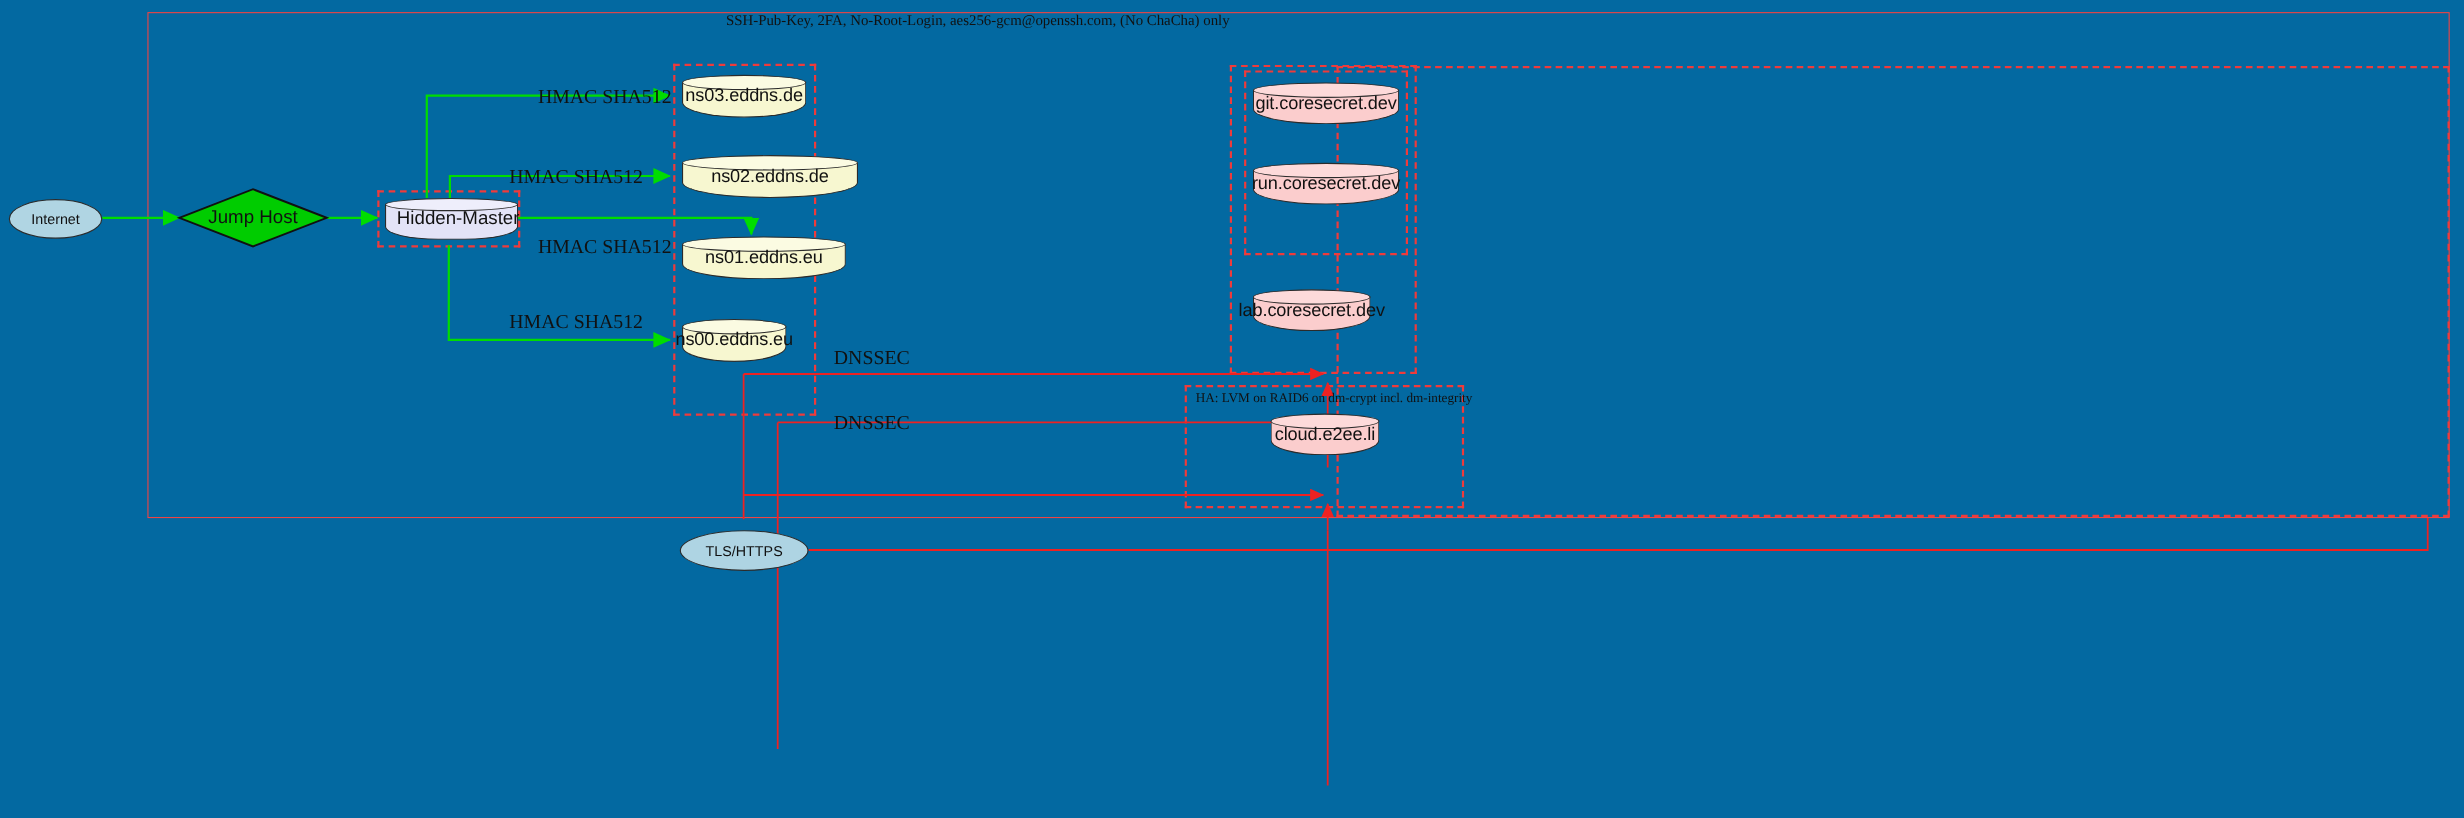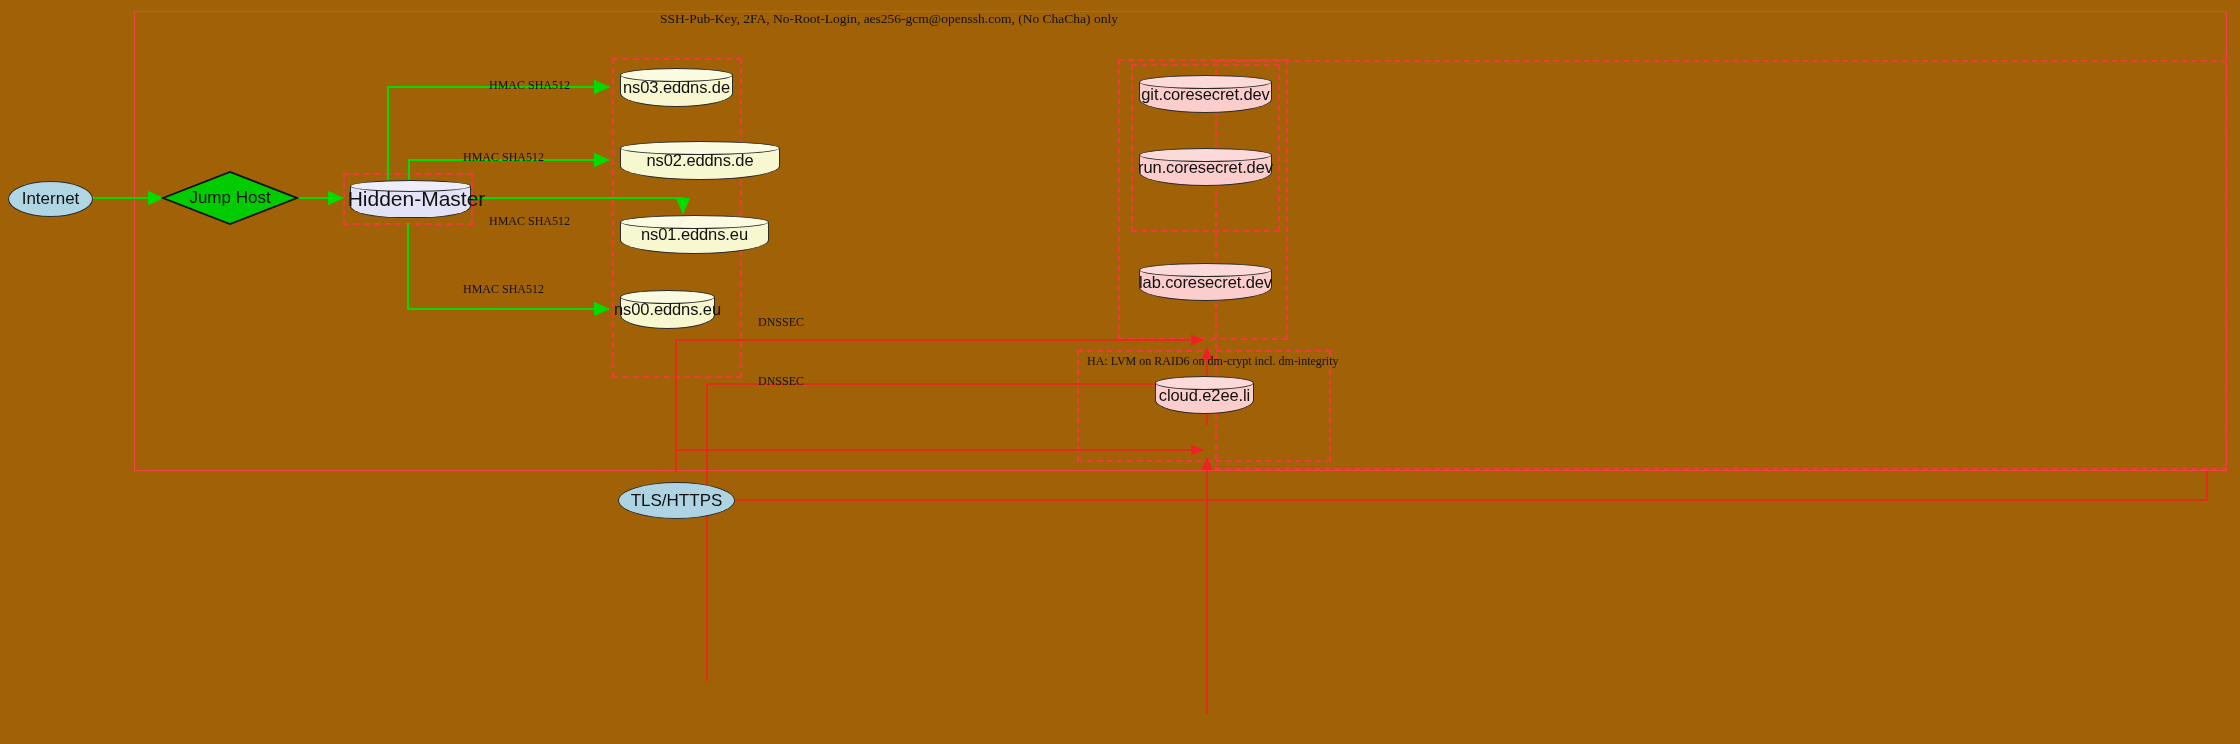--- a/index.html
+++ b/index.html
@@ -1,17 +1,17 @@
 <!DOCTYPE html>
 <html><head>
 <meta charset="utf-8">
 <style>
   html,body{margin:0;padding:0;background:#ffffff;}
   body{font-family:"Liberation Sans", sans-serif;}
-  #canvas{position:relative;width:2240px;height:744px;overflow:hidden;background:#a16207;}
+  #canvas{position:relative;width:2240px;height:744px;overflow:hidden;background:#0369a1;}
   svg.layer{position:absolute;left:0;top:0;width:2240px;height:744px;}
 
   
   .cyl{position:absolute;}
   .cyl .body{
     position:absolute;left:0;right:0;top:7px;bottom:0;
     border:1.6px solid #2b2b2b;border-top:none;border-radius:0 0 50% 50%/0 0 14px 14px;
     box-sizing:border-box;
   }
   .cyl .top{
@@ -31,40 +31,40 @@
     border:1.8px solid #2b2b2b;border-top:none;border-radius:0 0 40% 40%/0 0 12px 12px;
     box-sizing:border-box;
   }
   .rrect .top{
     position:absolute;left:0;right:0;top:0;height:12px;
     border:1.8px solid #2b2b2b;border-radius:50%/50%;box-sizing:border-box;
   }
   .rrect .lbl{
     position:absolute;left:0;right:0;top:0;bottom:0;
     display:flex;align-items:center;justify-content:center;
-    font-size:21px;color:#111;white-space:nowrap;padding-left:12px;
+    font-size:17px;color:#111;white-space:nowrap;padding-left:12px;
   }
 
   
   .ell{position:absolute;border:1.8px solid #2b2b2b;border-radius:50%;
        display:flex;align-items:center;justify-content:center;
-       font-size:17px;color:#111;white-space:nowrap;box-sizing:border-box;}
+       font-size:13px;color:#111;white-space:nowrap;box-sizing:border-box;}
 
   
   .diamondwrap{position:absolute;}
   .diamondwrap .dlbl{position:absolute;left:0;right:0;top:0;bottom:0;
        display:flex;align-items:center;justify-content:center;
        font-size:17px;color:#111;white-space:nowrap;z-index:3;}
 
   
   .cluster{position:absolute;border:2px dashed #ef3b3b;box-sizing:border-box;}
   .solidbox{position:absolute;border:1.6px solid #ef4444;box-sizing:border-box;}
 
   
-  .elabel{position:absolute;font-family:"Liberation Serif", serif;font-size:12px;color:#111;white-space:nowrap;}
+  .elabel{position:absolute;font-family:"Liberation Serif", serif;font-size:18px;color:#111;white-space:nowrap;}
   .clabel{position:absolute;font-family:"Liberation Serif", serif;font-size:13.5px;color:#111;white-space:nowrap;}
   .clabel-sm{position:absolute;font-family:"Liberation Serif", serif;font-size:12px;color:#111;white-space:nowrap;}
 </style>
 </head>
 <body>
 
 <div id="canvas">
 
   <div class="solidbox" style="left:134px;top:11px;width:2093px;height:460px;"></div>
 
@@ -176,21 +176,21 @@
     <div class="top" style="background:#fddada;"></div>
     <div class="lbl">git.coresecret.dev</div>
   </div>
 
   <div class="cyl" style="left:1139px;top:148px;width:133px;height:38px;text-decoration:underline;">
     <div class="body" style="background:#fbcdcd;"></div>
     <div class="top" style="background:#fddada;"></div>
     <div class="lbl">run.coresecret.dev</div>
   </div>
 
-  <div class="cyl" style="left:1139px;top:263px;width:133px;height:38px;">
+  <div class="cyl" style="left:1139px;top:263px;width:107px;height:38px;">
     <div class="body" style="background:#fbcdcd;"></div>
     <div class="top" style="background:#fddada;"></div>
     <div class="lbl">lab.coresecret.dev</div>
   </div>
 
   <div class="cyl" style="left:1155px;top:376px;width:99px;height:38px;">
     <div class="body" style="background:#fbcdcd;"></div>
     <div class="top" style="background:#fddada;"></div>
     <div class="lbl">cloud.e2ee.li</div>
   </div>

